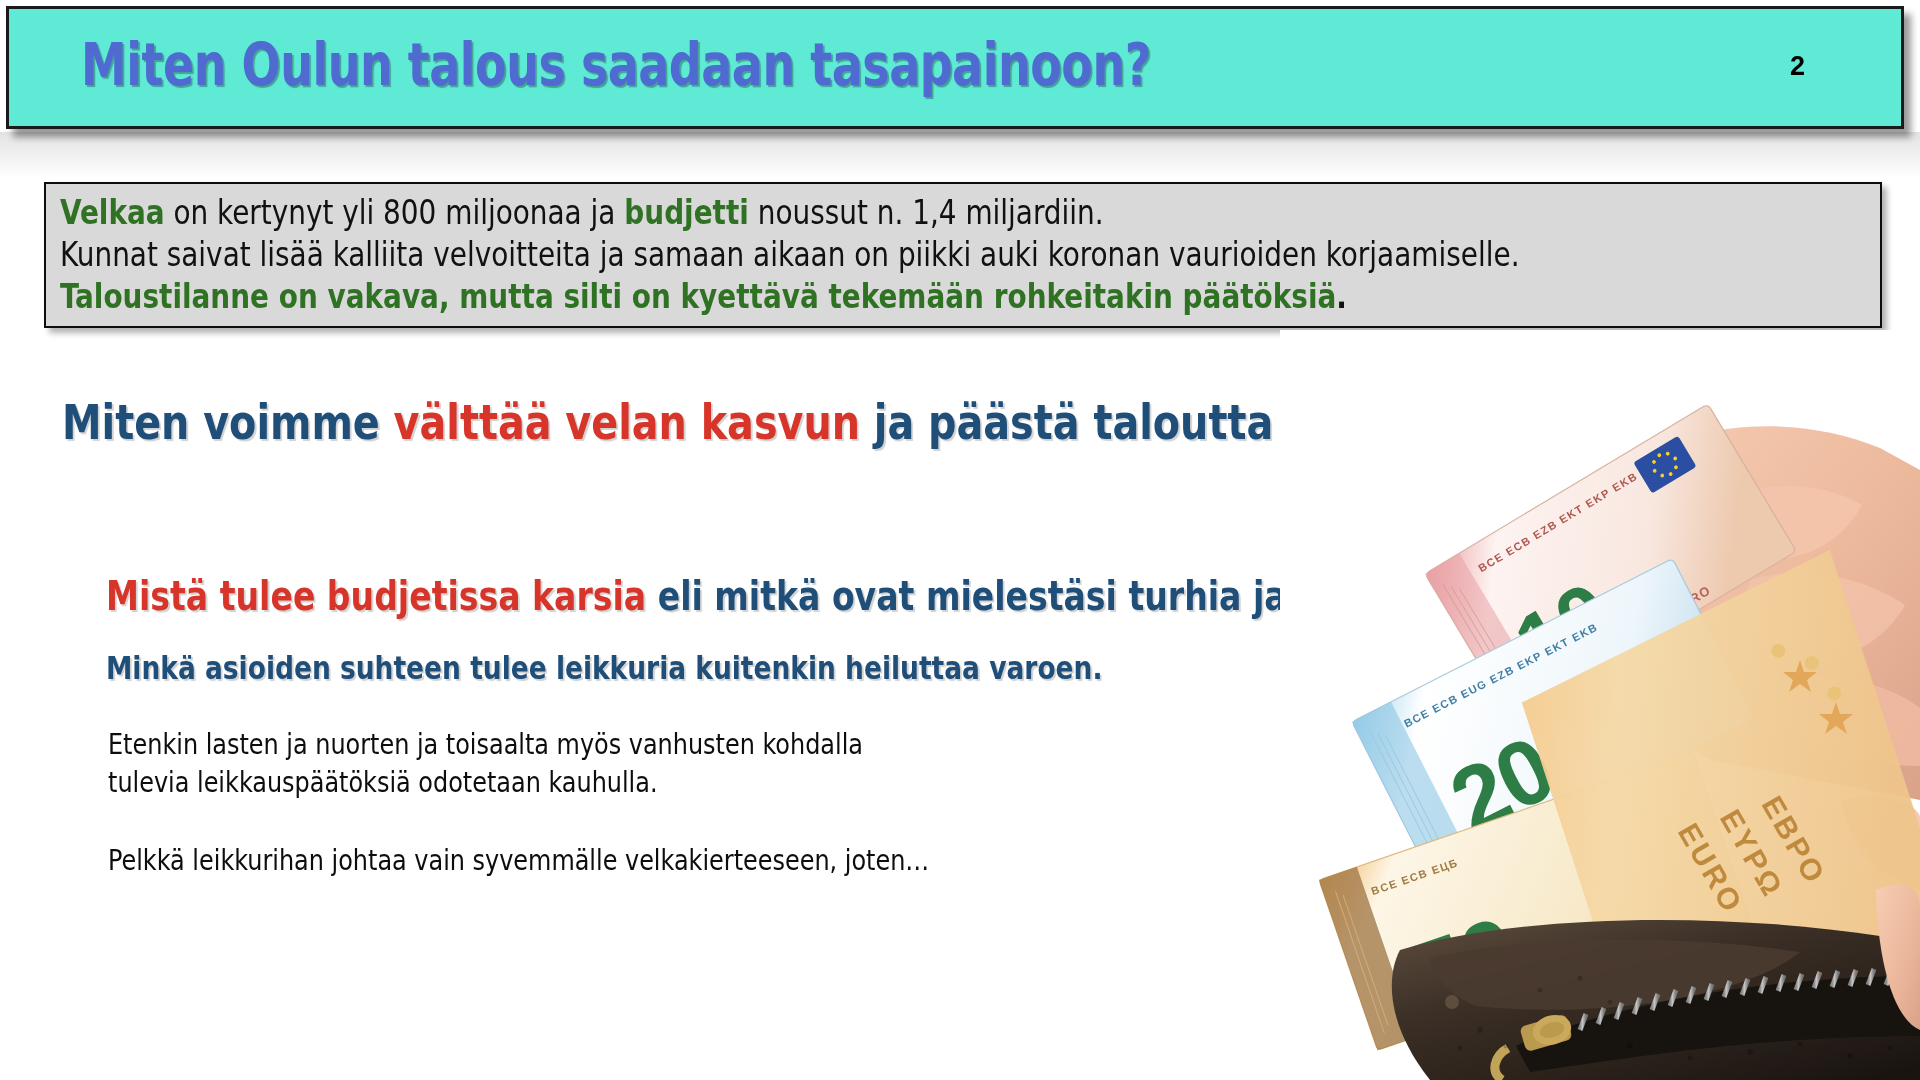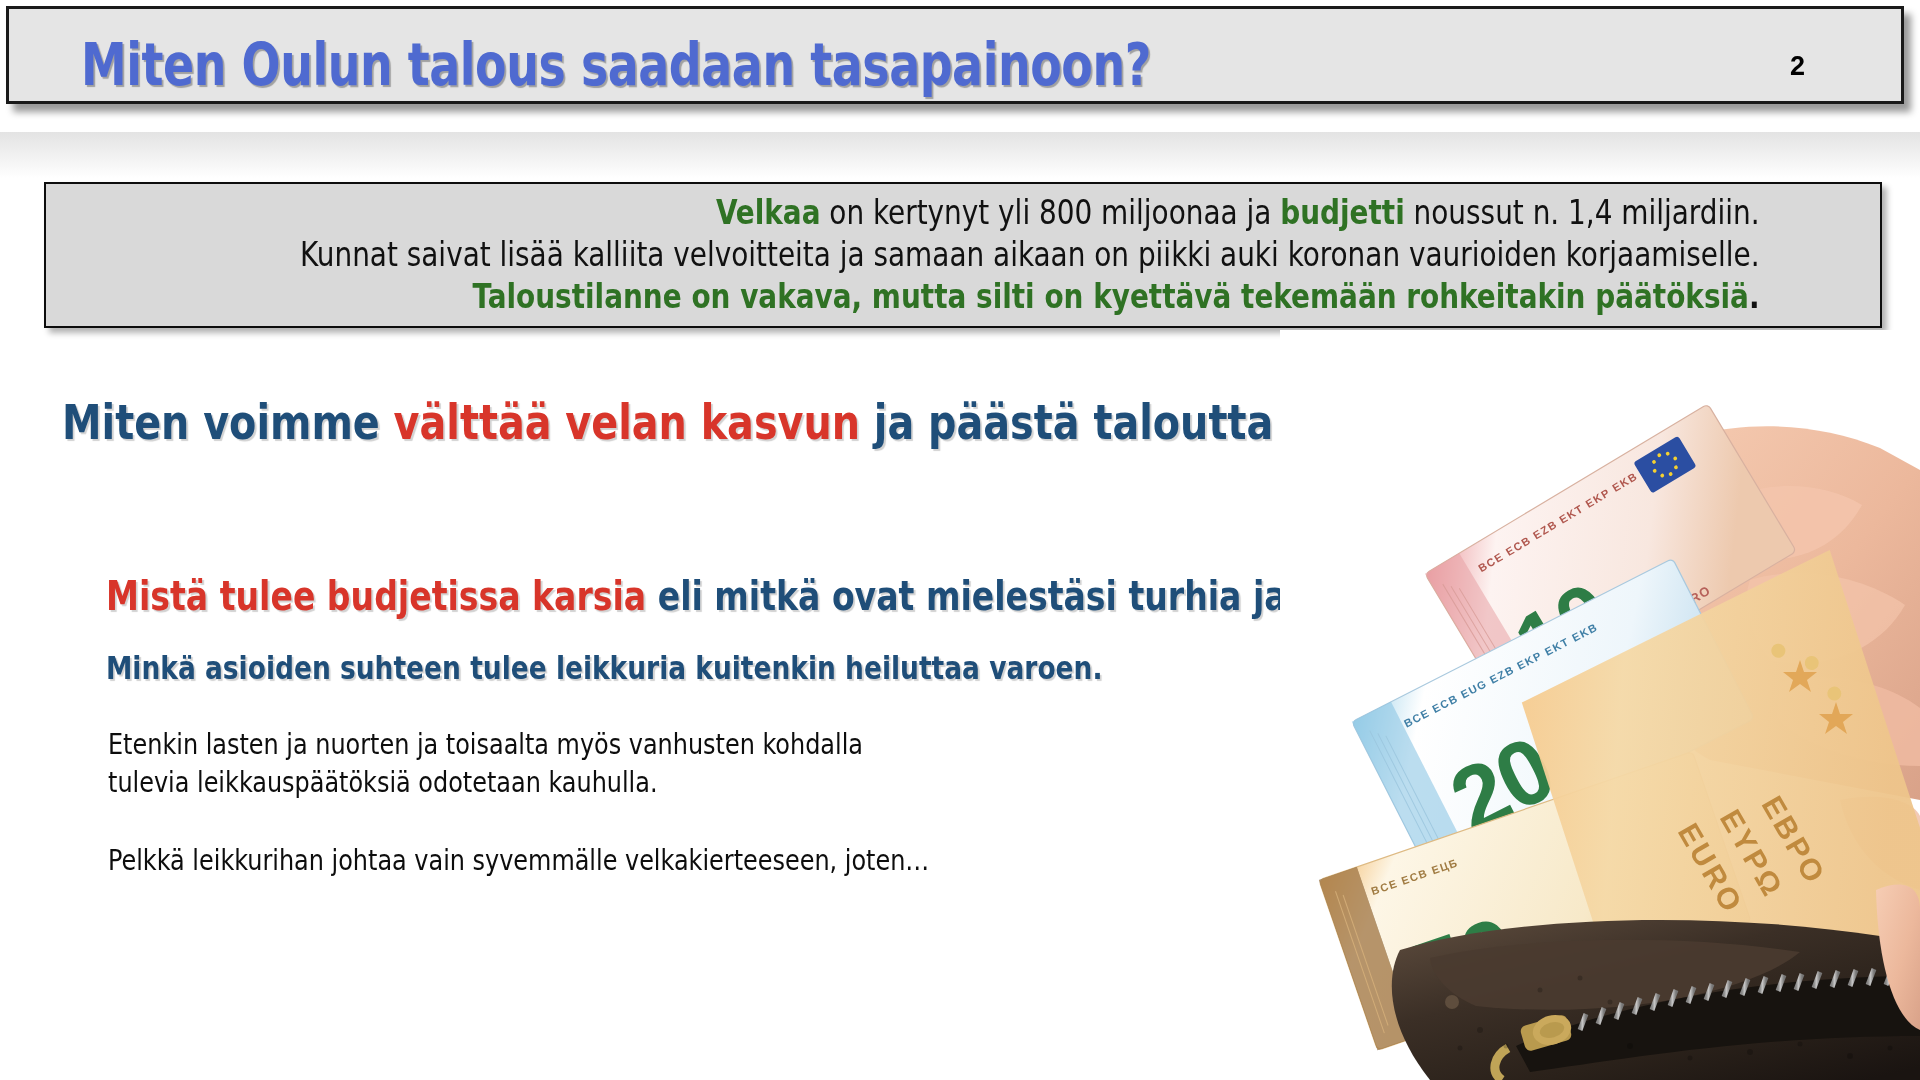--- a/index.html
+++ b/index.html
@@ -30,22 +30,22 @@
     width: 1920px; height: 46px;
     background: linear-gradient(to bottom, #e3e3e3 0%, #f2f2f2 55%, #ffffff 100%);
     pointer-events: none;
   }
 
   
   .title-bar {
     position: absolute;
     left: 6px; top: 6px;
     width: 1898px;
-    height: 98px;
-    background: #e5e5e5;
+    height: 123px;
+    background: #5eead4;
     border: 3px solid #1a1a1a;
     box-sizing: border-box;
     box-shadow: 7px 8px 7px rgba(0,0,0,0.40);
     padding-left: 32px;
   }
   .title-text {
     position: absolute;
     left: 72px;
     top: 22px;
     font-family: "DejaVu Sans Condensed", "Liberation Sans Narrow", "Liberation Sans", sans-serif;
@@ -73,21 +73,20 @@
     position: absolute;
     left: 44px;
     top: 182px;
     width: 1838px;
     height: 146px;
     background: #d9d9d9;
     border: 2px solid #0d0d0d;
     box-sizing: border-box;
     box-shadow: 5px 5px 6px rgba(0,0,0,0.30);
     padding: 8px 12px 0 14px;
-    text-align: right;
   }
   .info-line {
     font-family: "Liberation Sans Narrow", "DejaVu Sans Condensed", "Liberation Sans", sans-serif;
     font-size: 33px;
     line-height: 42px;
     color: #111111;
     white-space: nowrap;
     transform: scaleX(0.94);
     transform-origin: left center;
   }

